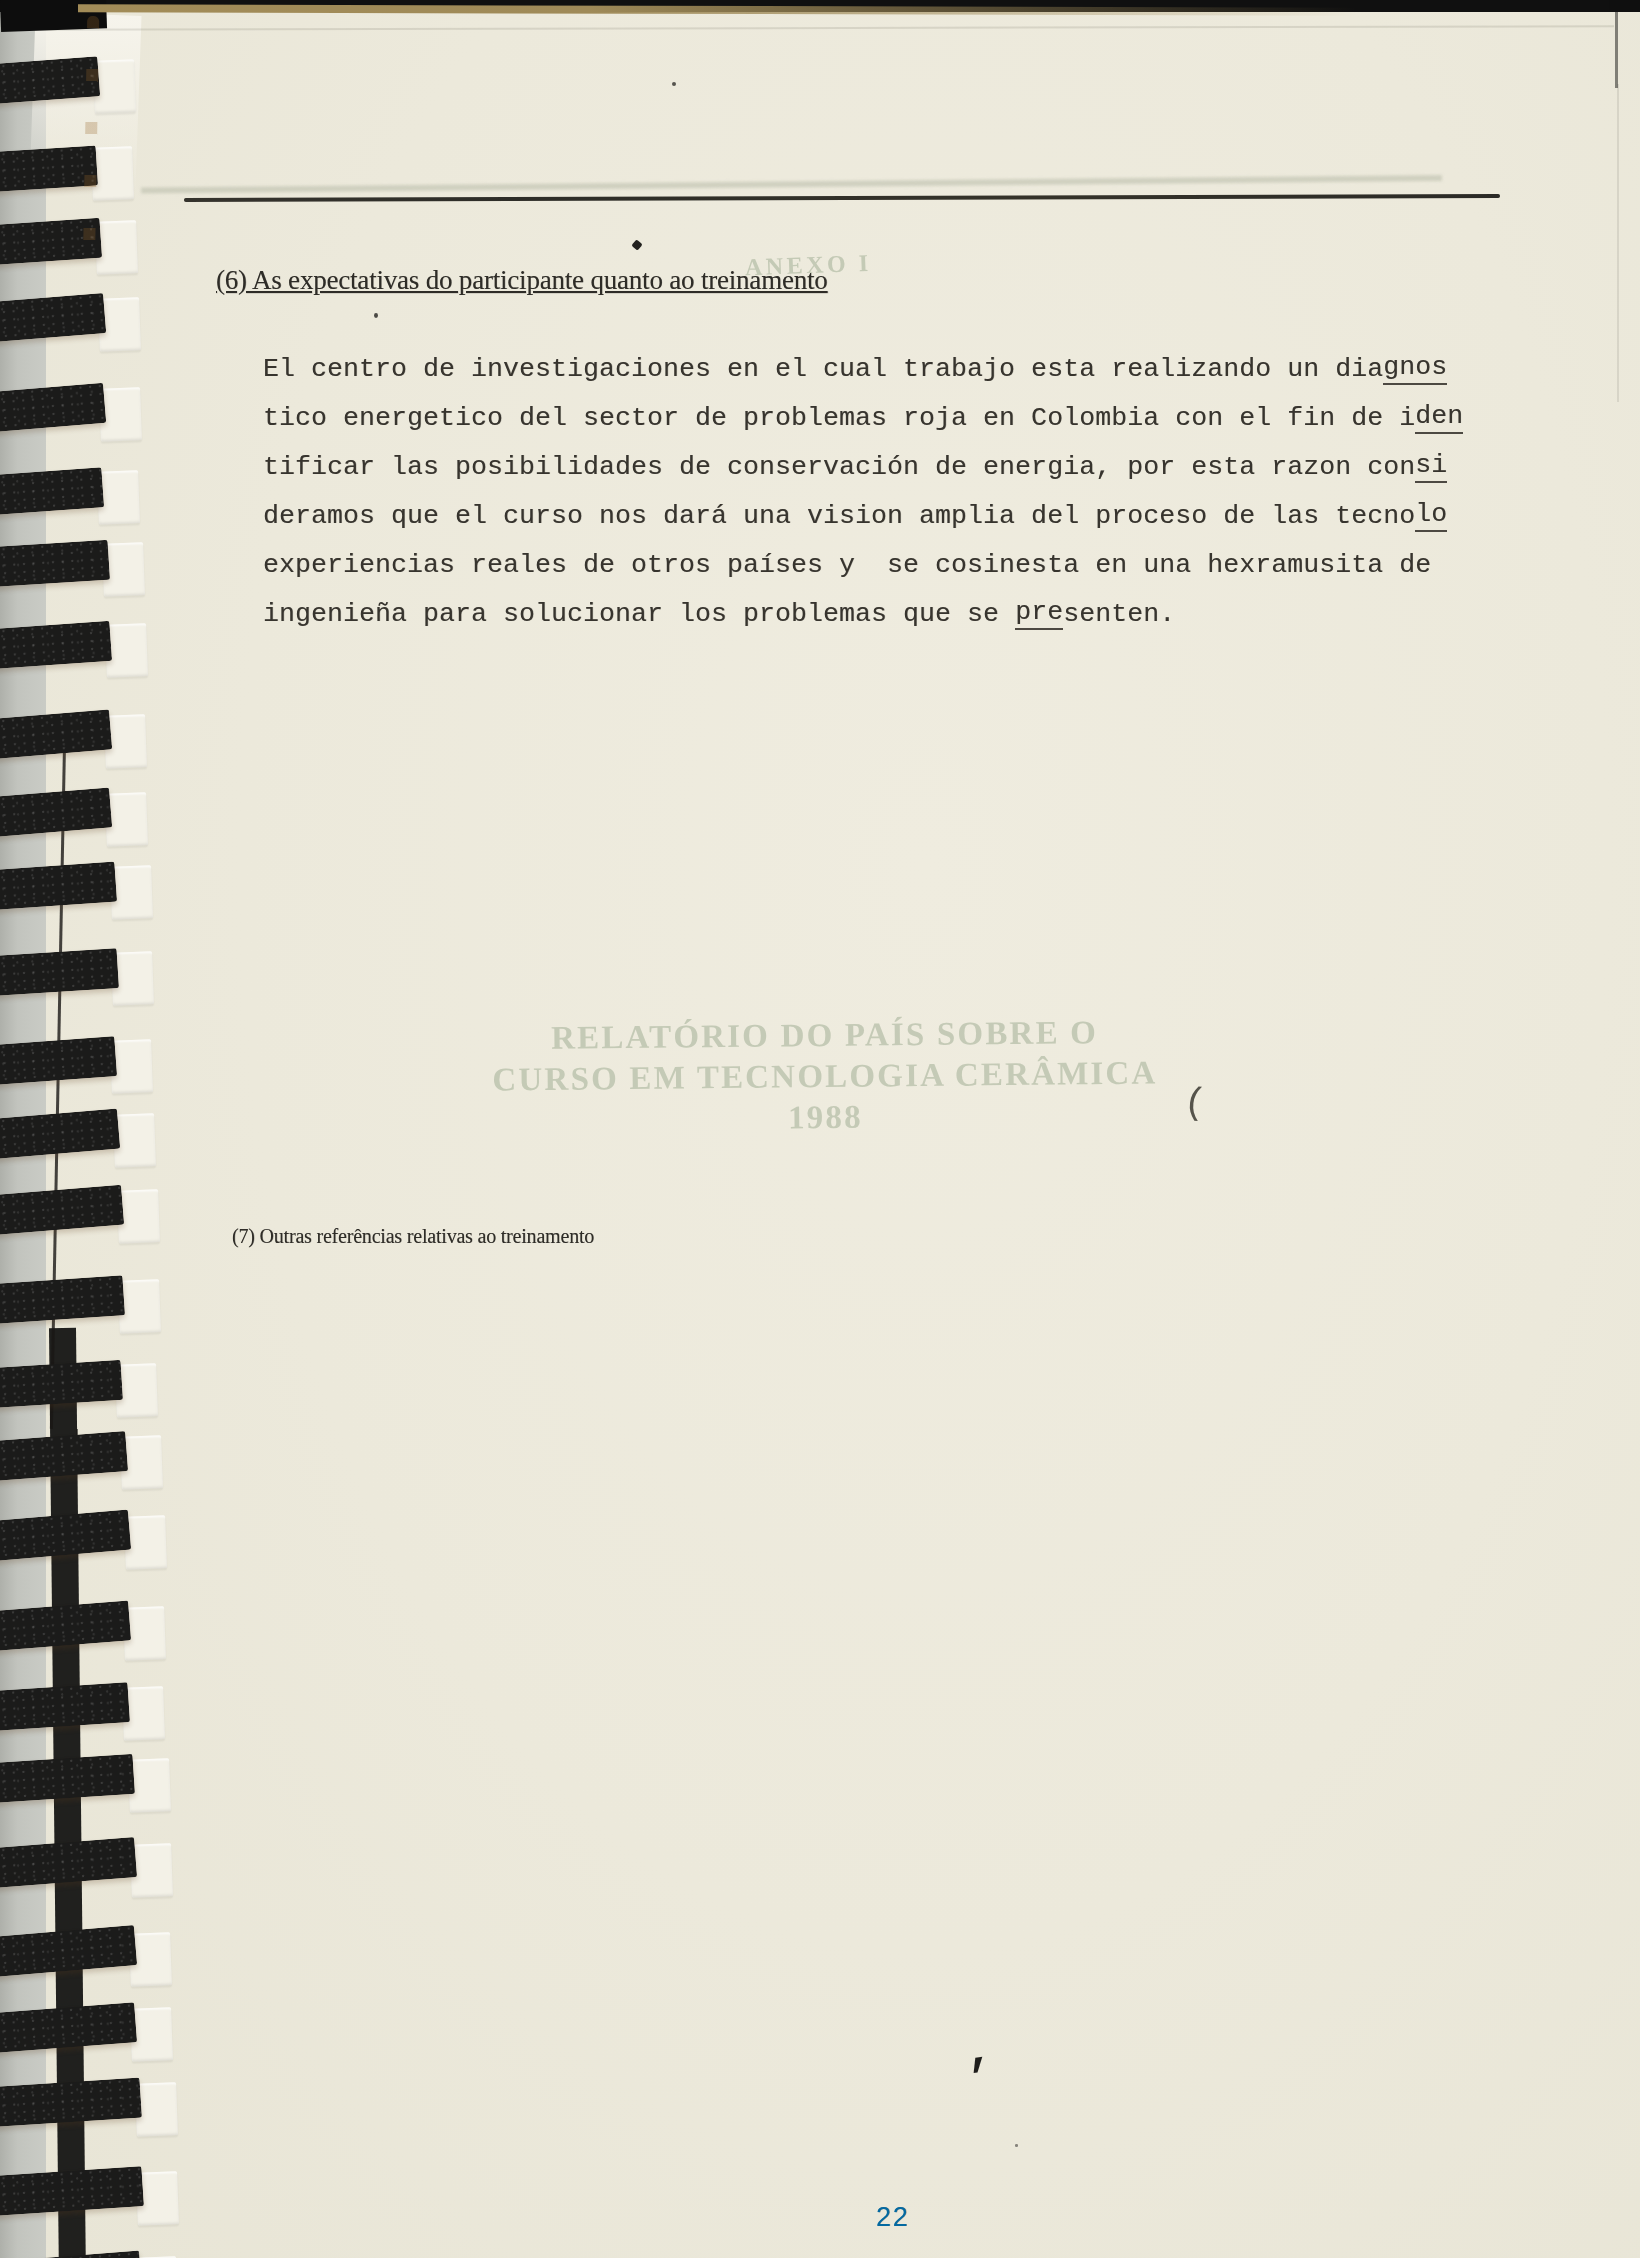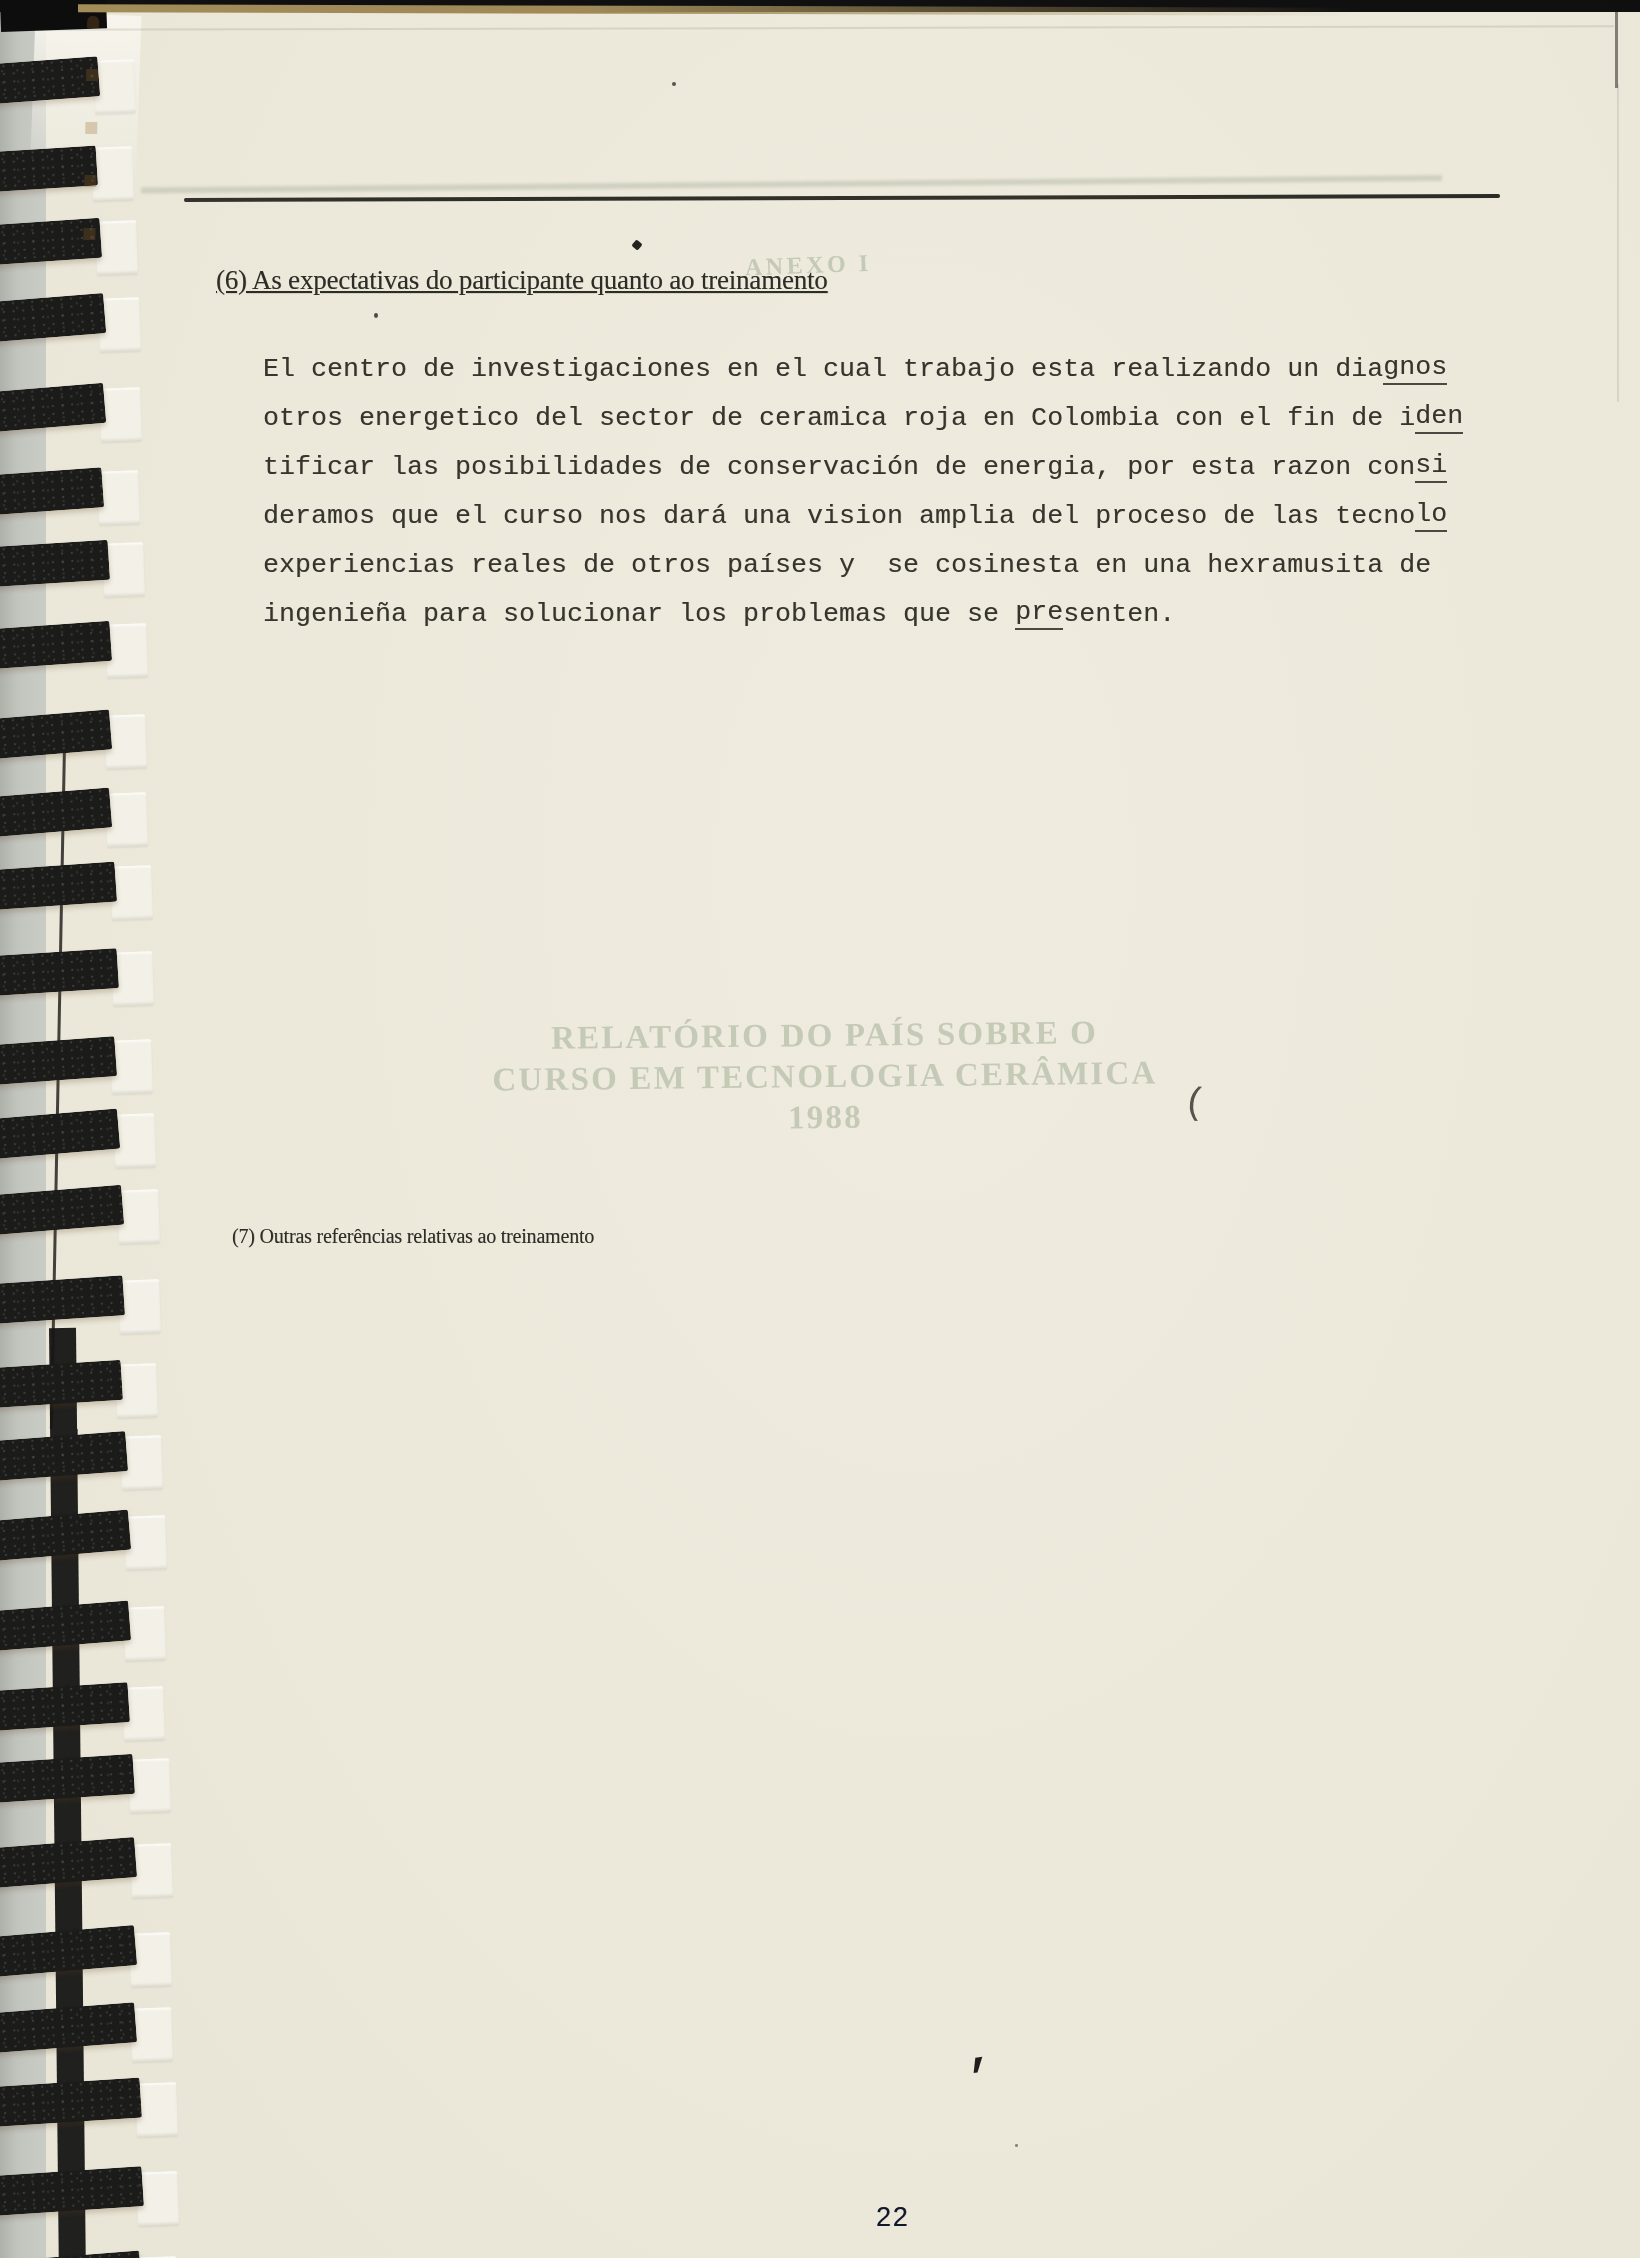--- a/index.html
+++ b/index.html
@@ -73,21 +73,21 @@
     height:49px;display:flex;align-items:center;white-space:pre;
     font-family:"Liberation Mono",monospace;font-size:26.5px;letter-spacing:0.1px;
     color:var(--ink,#37342e);text-shadow:0.4px 0.4px 0 rgba(55,52,46,0.35);
   }
   .tline .u{border-bottom:2.6px solid rgba(48,45,39,0.85);padding-bottom:0.9px;}
   .ghost{font-family:"Liberation Serif",serif;color:var(--ghost-ink,rgba(163,174,150,0.55));z-index:5;position:absolute;}
   #ghost-anexo{left:745px;top:252px;font-size:24px;font-weight:bold;letter-spacing:3.5px;transform:rotate(-2deg);}
   #ghost-title{left:472px;top:1015px;width:706px;text-align:center;font-weight:bold;font-size:33px;letter-spacing:2.2px;transform:rotate(-0.6deg);}
   #ghost-title .gline{line-height:41px;}
   .page-number{
-    position:absolute;left:876px;top:2202px;z-index:5;color:#0f172a;
+    position:absolute;left:876px;top:2202px;z-index:5;color:#0369a1;
     font-family:"Liberation Sans",sans-serif;font-size:27px;letter-spacing:1.8px;
     text-shadow:0.4px 0.4px 0 rgba(44,43,38,0.4);
   }
   
   .mark{position:absolute;z-index:5;color:#35332d;font-family:"Liberation Mono",monospace;}
   #mark-paren{left:1184px;top:1082px;font-size:37px;transform:rotate(7deg);color:#55534b;}
   #mark-comma{left:965px;top:2026px;font-size:46px;font-weight:bold;transform:rotate(-8deg);color:#1e1d1b;}
   .speck{position:absolute;background:#23221f;border-radius:50%;z-index:5;}
   #speck-diamond{left:633px;top:241px;width:8px;height:8px;border-radius:1.8px;transform:rotate(40deg);}
   #speck-top{left:672px;top:82px;width:4.4px;height:4.4px;opacity:.75;}
@@ -174,21 +174,21 @@
 
 <div class="ghost-rule"></div>
 <div class="main-rule"></div>
 
 <div id="ghost-anexo" class="ghost">ANEXO I</div>
 
 <div id="heading6" class="heading">(6) As expectativas do participante quanto ao treinamento</div>
 
 <div class="paragraph">
     <div class="tline"><span>El centro de investigaciones en el cual trabajo esta realizando un dia</span><span class="u">gnos</span></div>
-    <div class="tline"><span>otros energetico del sector de ceramica roja en Colombia con el fin de i</span><span class="u">den</span></div>
+    <div class="tline"><span>tico energetico del sector de problemas roja en Colombia con el fin de i</span><span class="u">den</span></div>
     <div class="tline"><span>tificar las posibilidades de conservación de energia, por esta razon con</span><span class="u">si</span></div>
     <div class="tline"><span>deramos que el curso nos dará una vision amplia del proceso de las tecno</span><span class="u">lo</span></div>
     <div class="tline"><span>experiencias reales de otros países y  se cosinesta en una hexramusita de</span></div>
     <div class="tline"><span>ingenieña para solucionar los problemas que se </span><span class="u">pre</span><span>senten.</span></div>
   </div>
 
 <div id="ghost-title" class="ghost">
     <div class="gline">RELATÓRIO DO PAÍS SOBRE O</div>
     <div class="gline">CURSO EM TECNOLOGIA CERÂMICA</div>
     <div class="gline">1988</div>

